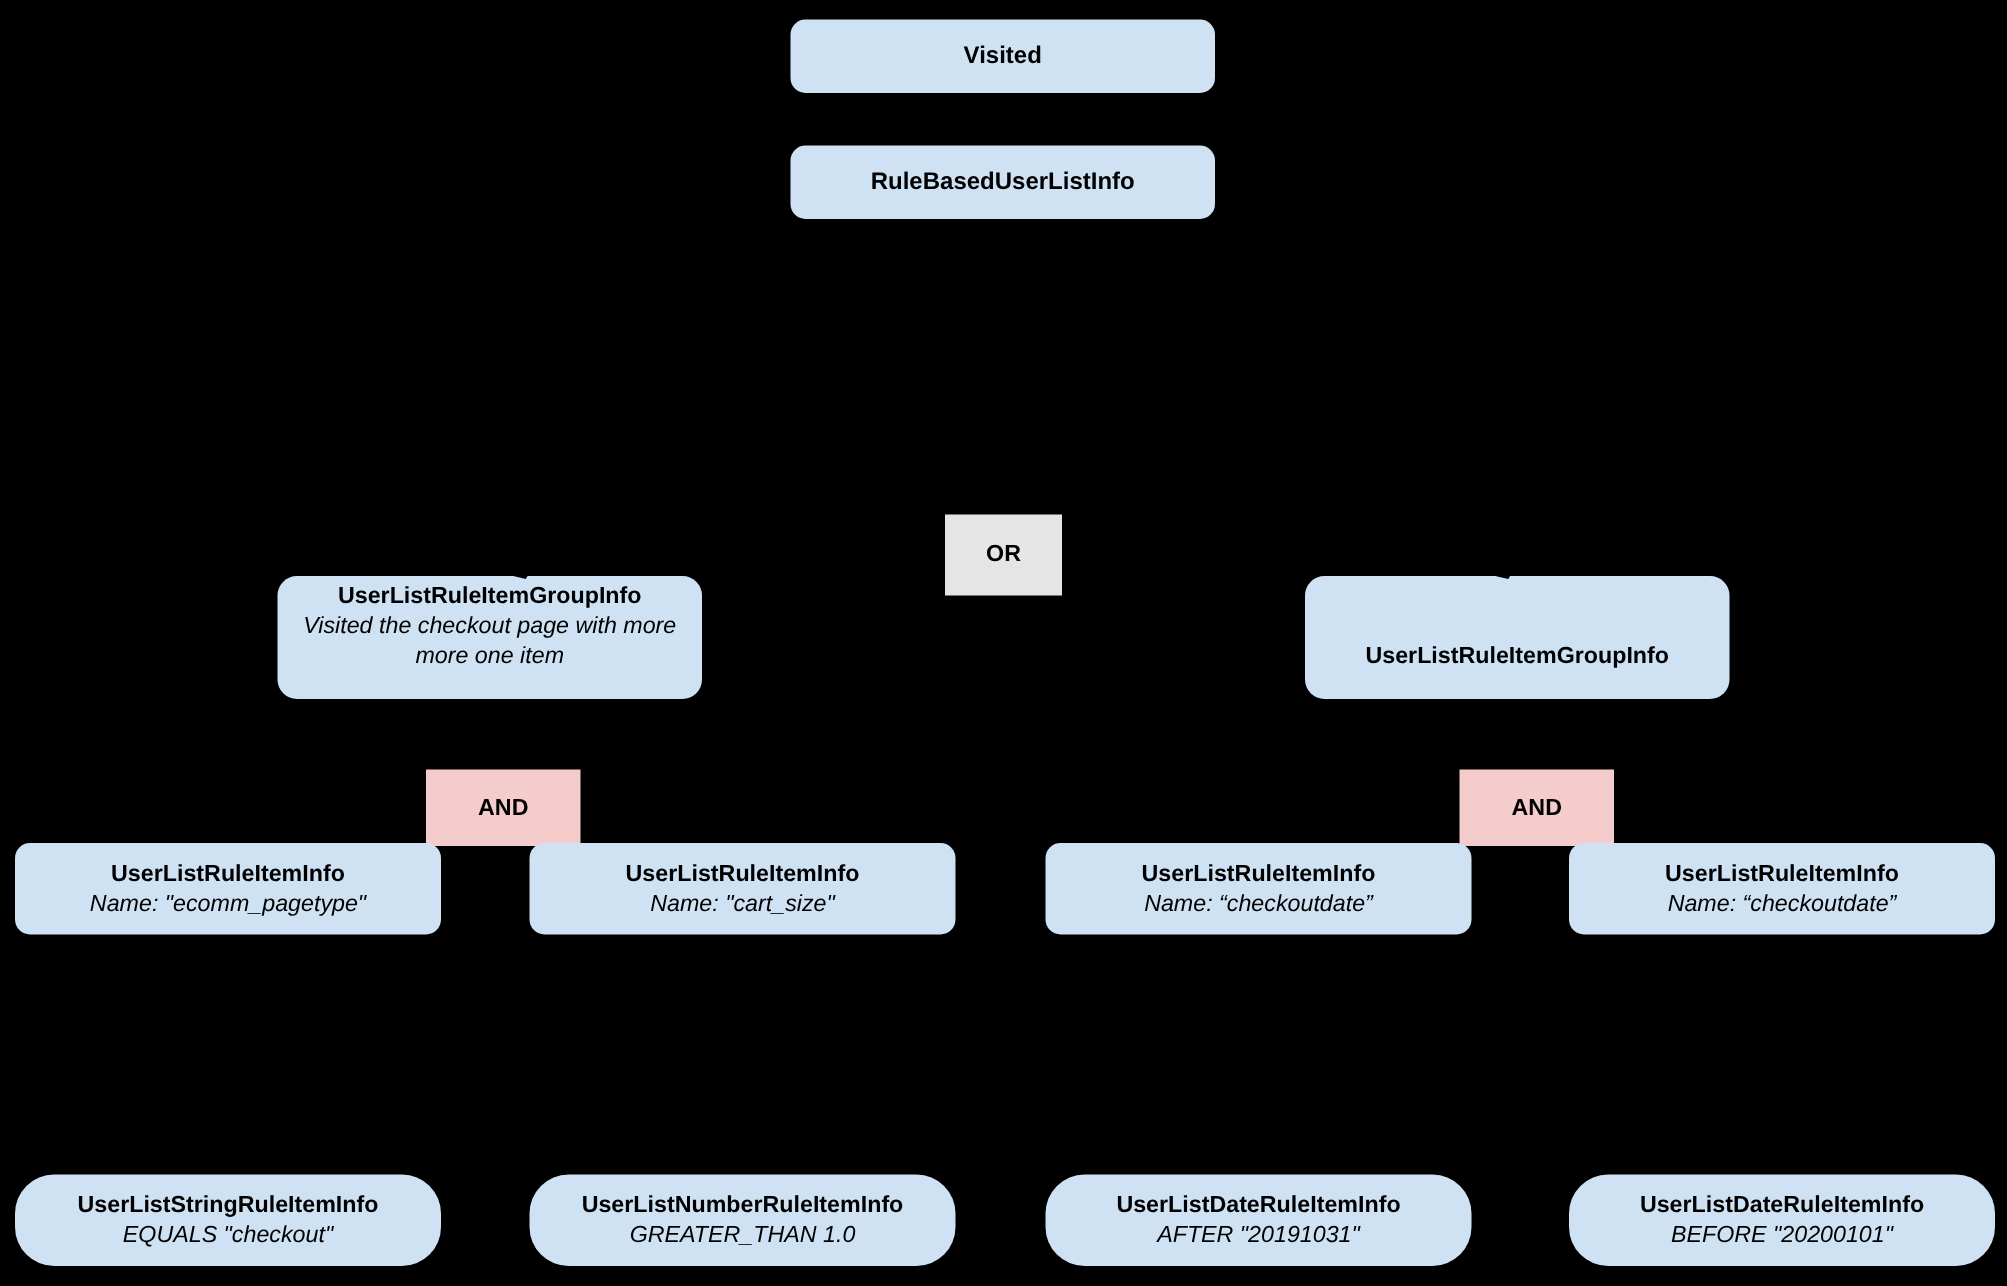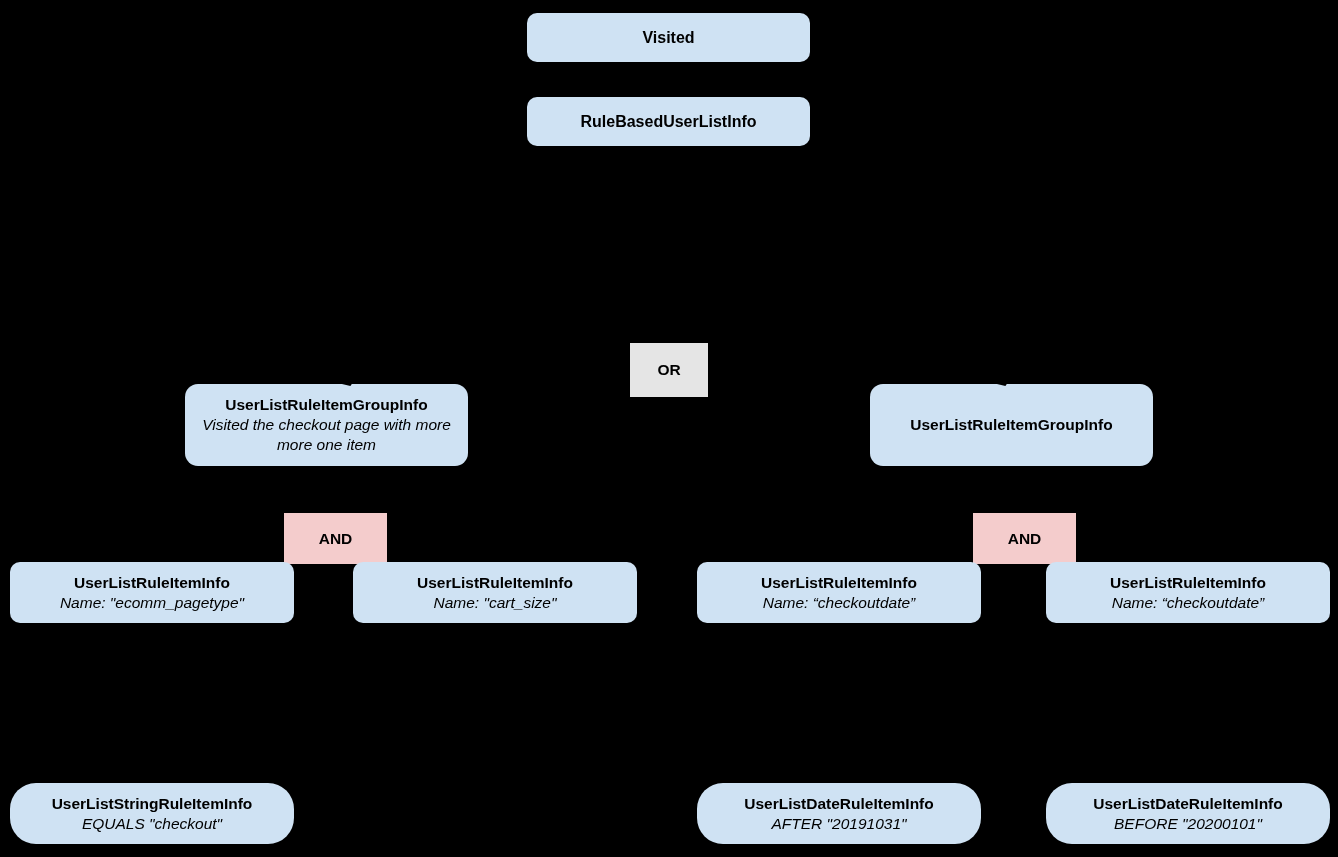--- a/index.html
+++ b/index.html
@@ -44,20 +44,21 @@
     width: 283px;
     height: 49px;
   }
   .chain-node .title { font-size: 16px; }
   .group-node {
     top: 384px;
     width: 283px;
     height: 82px;
     border-radius: 13px;
     padding: 18px 14px;
+    justify-content: flex-end;
   }
   .op-node {
     position: absolute;
     display: flex;
     align-items: center;
     justify-content: center;
     font-weight: bold;
     font-size: 15.5px;
     border-radius: 0;
   }
@@ -141,20 +142,24 @@
   </div>
   <div class="node item-node" style="left:1046px">
     <div class="title">UserListRuleItemInfo</div>
     <div class="subtitle">Name: “checkoutdate”</div>
   </div>
 
   <div class="node leaf-node" style="left:10px">
     <div class="title">UserListStringRuleItemInfo</div>
     <div class="subtitle">EQUALS "checkout"</div>
   </div>
+  <div class="node leaf-node" style="left:353px">
+    <div class="title">UserListNumberRuleItemInfo</div>
+    <div class="subtitle">GREATER_THAN 1.0</div>
+  </div>
   <div class="node leaf-node" style="left:697px">
     <div class="title">UserListDateRuleItemInfo</div>
     <div class="subtitle">AFTER "20191031"</div>
   </div>
   <div class="node leaf-node" style="left:1046px">
     <div class="title">UserListDateRuleItemInfo</div>
     <div class="subtitle">BEFORE "20200101"</div>
   </div>
 
 </div>

